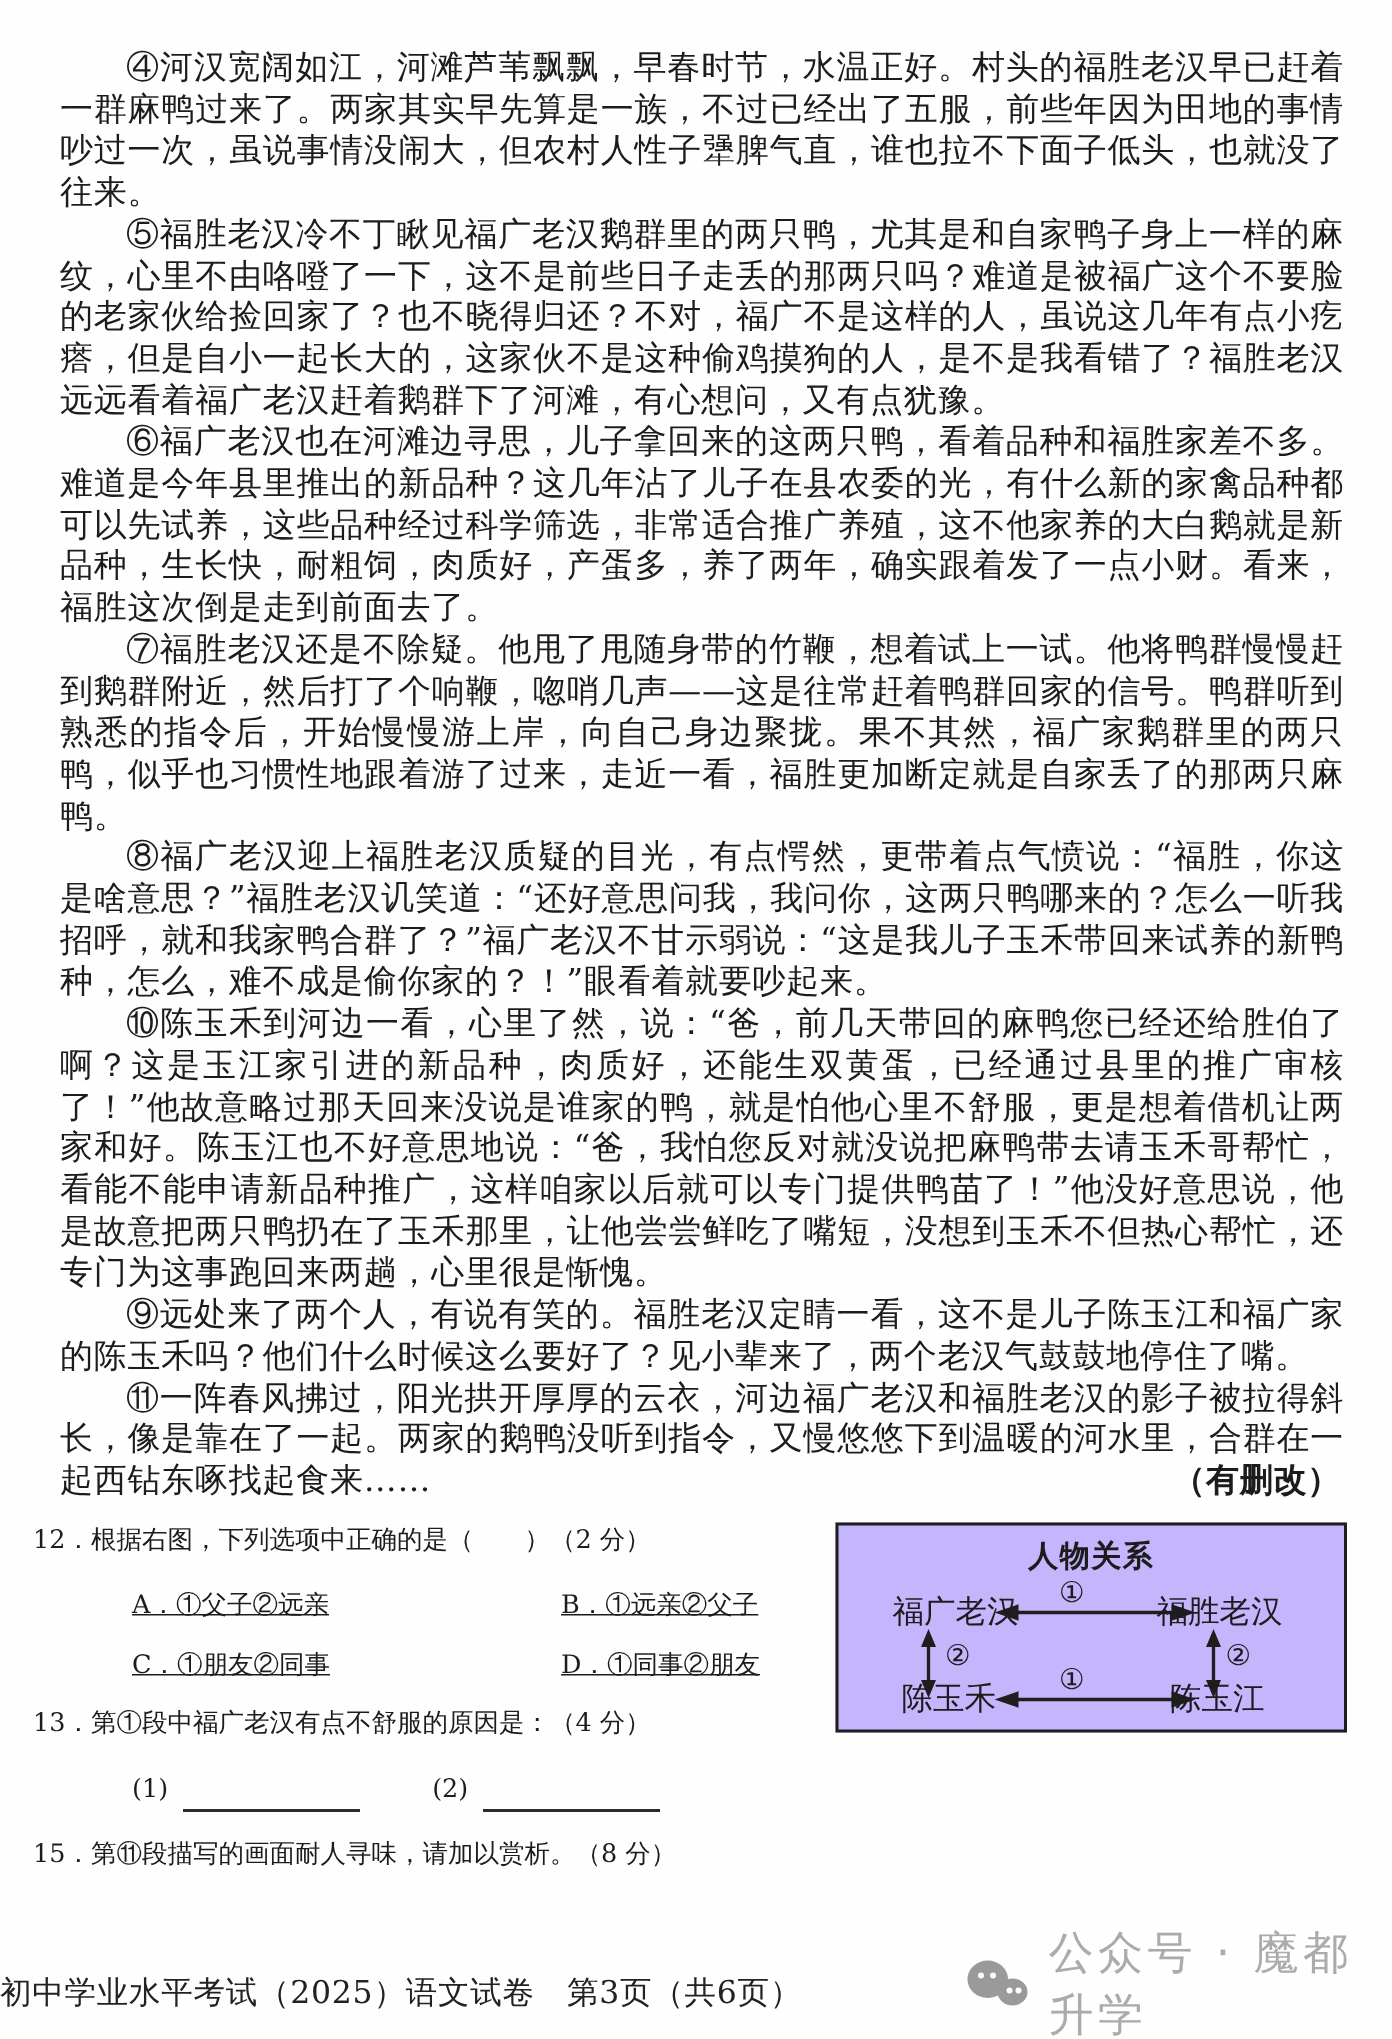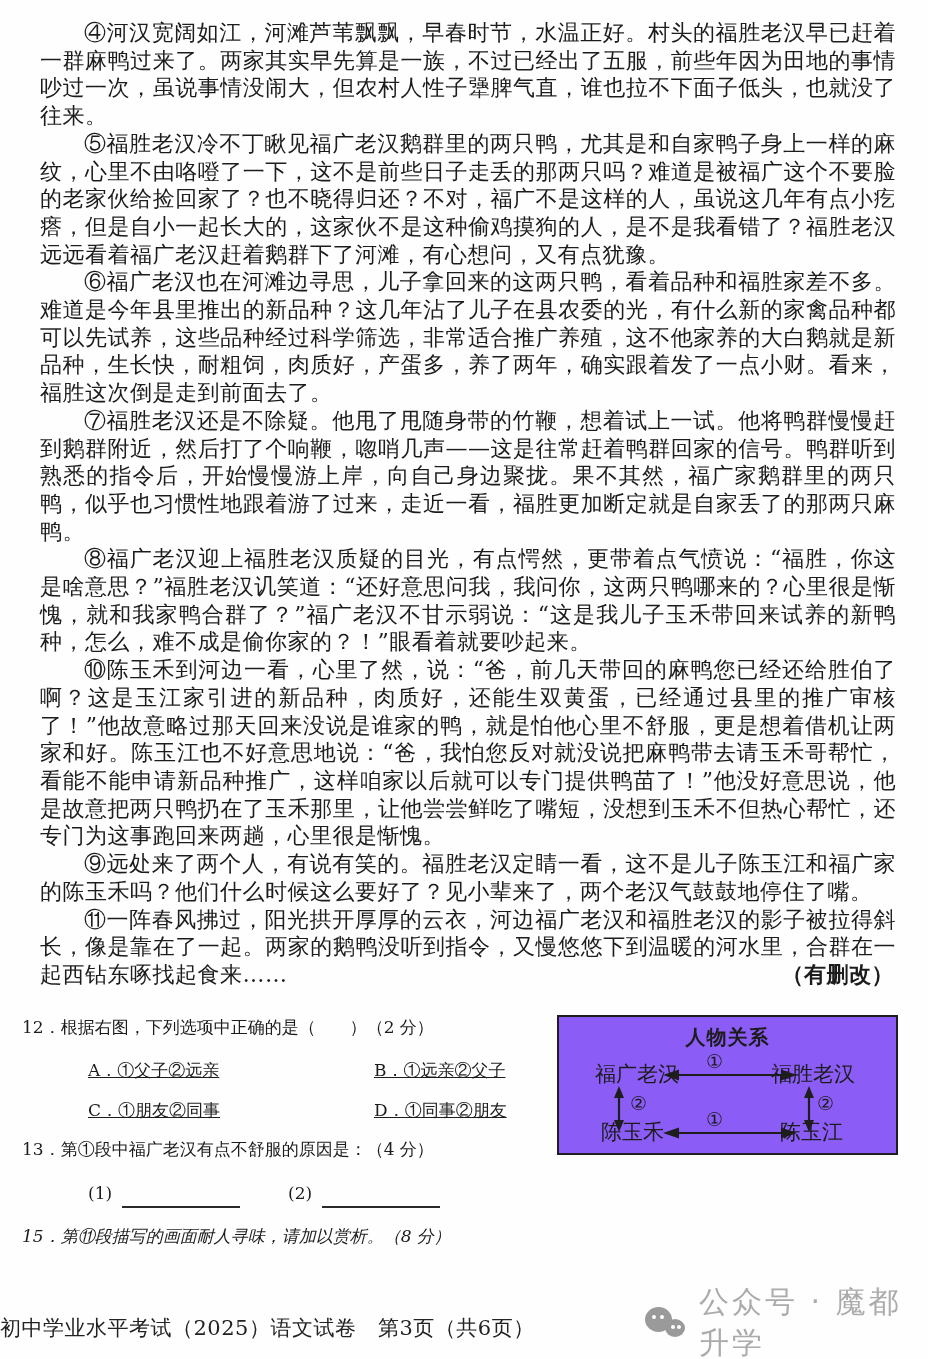--- a/index.html
+++ b/index.html
@@ -6,21 +6,21 @@
   body{
     width:928px;height:1359px;
     background:#fefefe;
     font-family:"DejaVu Serif","Liberation Serif",serif;
     color:#1c1c1c;
     position:relative;
     overflow:hidden;
   }
   
   .passage{
-    position:absolute;left:40px;top:19px;width:856px;
+    position:absolute;left:40px;top:32px;width:856px;
   }
   .para{
     margin:0;
     font-size:22px;
     line-height:27.7px;
     text-align:justify;
     text-indent:2em;
     letter-spacing:0.5px;
   }
   .para-last{position:relative;}
@@ -50,27 +50,27 @@
     display:flex;align-items:flex-end;gap:10px;
   }
   .blank-label{line-height:30px;}
   .blank-rule{
     display:inline-block;width:118px;height:24px;
     border-bottom:2px solid #2a2a2a;
   }
   .blank-gap{width:28px;}
   .q13{margin-top:9px;}
   .q14{margin-top:17px;}
-  .q15{margin-top:13px;font-style:italic;}
+  .q15{margin-top:13px;}
   
   .diagram{
     position:absolute;left:557px;top:1015px;
     width:341px;height:140px;
     border:2.5px solid #1e1e1e;
-    background:#8b5cf6;
+    background:#c4b5fd;
     box-sizing:border-box;
   }
   .diagram-title{
     position:absolute;top:7px;left:0;width:100%;
     text-align:center;font-size:20px;font-weight:bold;
     letter-spacing:1px;
   }
   .dnode{position:absolute;font-size:21px;white-space:nowrap;}
   .node-tl{left:36px;top:43px;}
   .node-tr{left:212px;top:43px;}
@@ -109,21 +109,21 @@
   .e3{left:26px;top:20px;} .e4{left:32px;top:20px;}
 </style>
 </head>
 <body>
 
 <div class="passage">
   <p class="para">④河汉宽阔如江，河滩芦苇飘飘，早春时节，水温正好。村头的福胜老汉早已赶着一群麻鸭过来了。两家其实早先算是一族，不过已经出了五服，前些年因为田地的事情吵过一次，虽说事情没闹大，但农村人性子犟脾气直，谁也拉不下面子低头，也就没了往来。</p>
   <p class="para">⑤福胜老汉冷不丁瞅见福广老汉鹅群里的两只鸭，尤其是和自家鸭子身上一样的麻纹，心里不由咯噔了一下，这不是前些日子走丢的那两只吗？难道是被福广这个不要脸的老家伙给捡回家了？也不晓得归还？不对，福广不是这样的人，虽说这几年有点小疙瘩，但是自小一起长大的，这家伙不是这种偷鸡摸狗的人，是不是我看错了？福胜老汉远远看着福广老汉赶着鹅群下了河滩，有心想问，又有点犹豫。</p>
   <p class="para">⑥福广老汉也在河滩边寻思，儿子拿回来的这两只鸭，看着品种和福胜家差不多。难道是今年县里推出的新品种？这几年沾了儿子在县农委的光，有什么新的家禽品种都可以先试养，这些品种经过科学筛选，非常适合推广养殖，这不他家养的大白鹅就是新品种，生长快，耐粗饲，肉质好，产蛋多，养了两年，确实跟着发了一点小财。看来，福胜这次倒是走到前面去了。</p>
   <p class="para">⑦福胜老汉还是不除疑。他甩了甩随身带的竹鞭，想着试上一试。他将鸭群慢慢赶到鹅群附近，然后打了个响鞭，唿哨几声——这是往常赶着鸭群回家的信号。鸭群听到熟悉的指令后，开始慢慢游上岸，向自己身边聚拢。果不其然，福广家鹅群里的两只鸭，似乎也习惯性地跟着游了过来，走近一看，福胜更加断定就是自家丢了的那两只麻鸭。</p>
-  <p class="para">⑧福广老汉迎上福胜老汉质疑的目光，有点愕然，更带着点气愤说：“福胜，你这是啥意思？”福胜老汉讥笑道：“还好意思问我，我问你，这两只鸭哪来的？心里很是惭愧，就和我家鸭合群了？”福广老汉不甘示弱说：“这是我儿子玉禾带回来试养的新鸭种，怎么，难不成是偷你家的？！”眼看着就要吵起来。</p>
+  <p class="para">⑧福广老汉迎上福胜老汉质疑的目光，有点愕然，更带着点气愤说：“福胜，你这是啥意思？”福胜老汉讥笑道：“还好意思问我，我问你，这两只鸭哪来的？怎么一听我招呼，就和我家鸭合群了？”福广老汉不甘示弱说：“这是我儿子玉禾带回来试养的新鸭种，怎么，难不成是偷你家的？！”眼看着就要吵起来。</p>
   <p class="para">⑩陈玉禾到河边一看，心里了然，说：“爸，前几天带回的麻鸭您已经还给胜伯了啊？这是玉江家引进的新品种，肉质好，还能生双黄蛋，已经通过县里的推广审核了！”他故意略过那天回来没说是谁家的鸭，就是怕他心里不舒服，更是想着借机让两家和好。陈玉江也不好意思地说：“爸，我怕您反对就没说把麻鸭带去请玉禾哥帮忙，看能不能申请新品种推广，这样咱家以后就可以专门提供鸭苗了！”他没好意思说，他是故意把两只鸭扔在了玉禾那里，让他尝尝鲜吃了嘴短，没想到玉禾不但热心帮忙，还专门为这事跑回来两趟，心里很是惭愧。</p>
   <p class="para">⑨远处来了两个人，有说有笑的。福胜老汉定睛一看，这不是儿子陈玉江和福广家的陈玉禾吗？他们什么时候这么要好了？见小辈来了，两个老汉气鼓鼓地停住了嘴。</p>
   <p class="para para-last">
     <span>⑪一阵春风拂过，阳光拱开厚厚的云衣，河边福广老汉和福胜老汉的影子被拉得斜长，像是靠在了一起。两家的鹅鸭没听到指令，又慢悠悠下到温暖的河水里，合群在一起西钻东啄找起食来……</span>
     <span class="attribution">（有删改）</span>
   </p>
 </div>
 
 <div class="questions">
 

